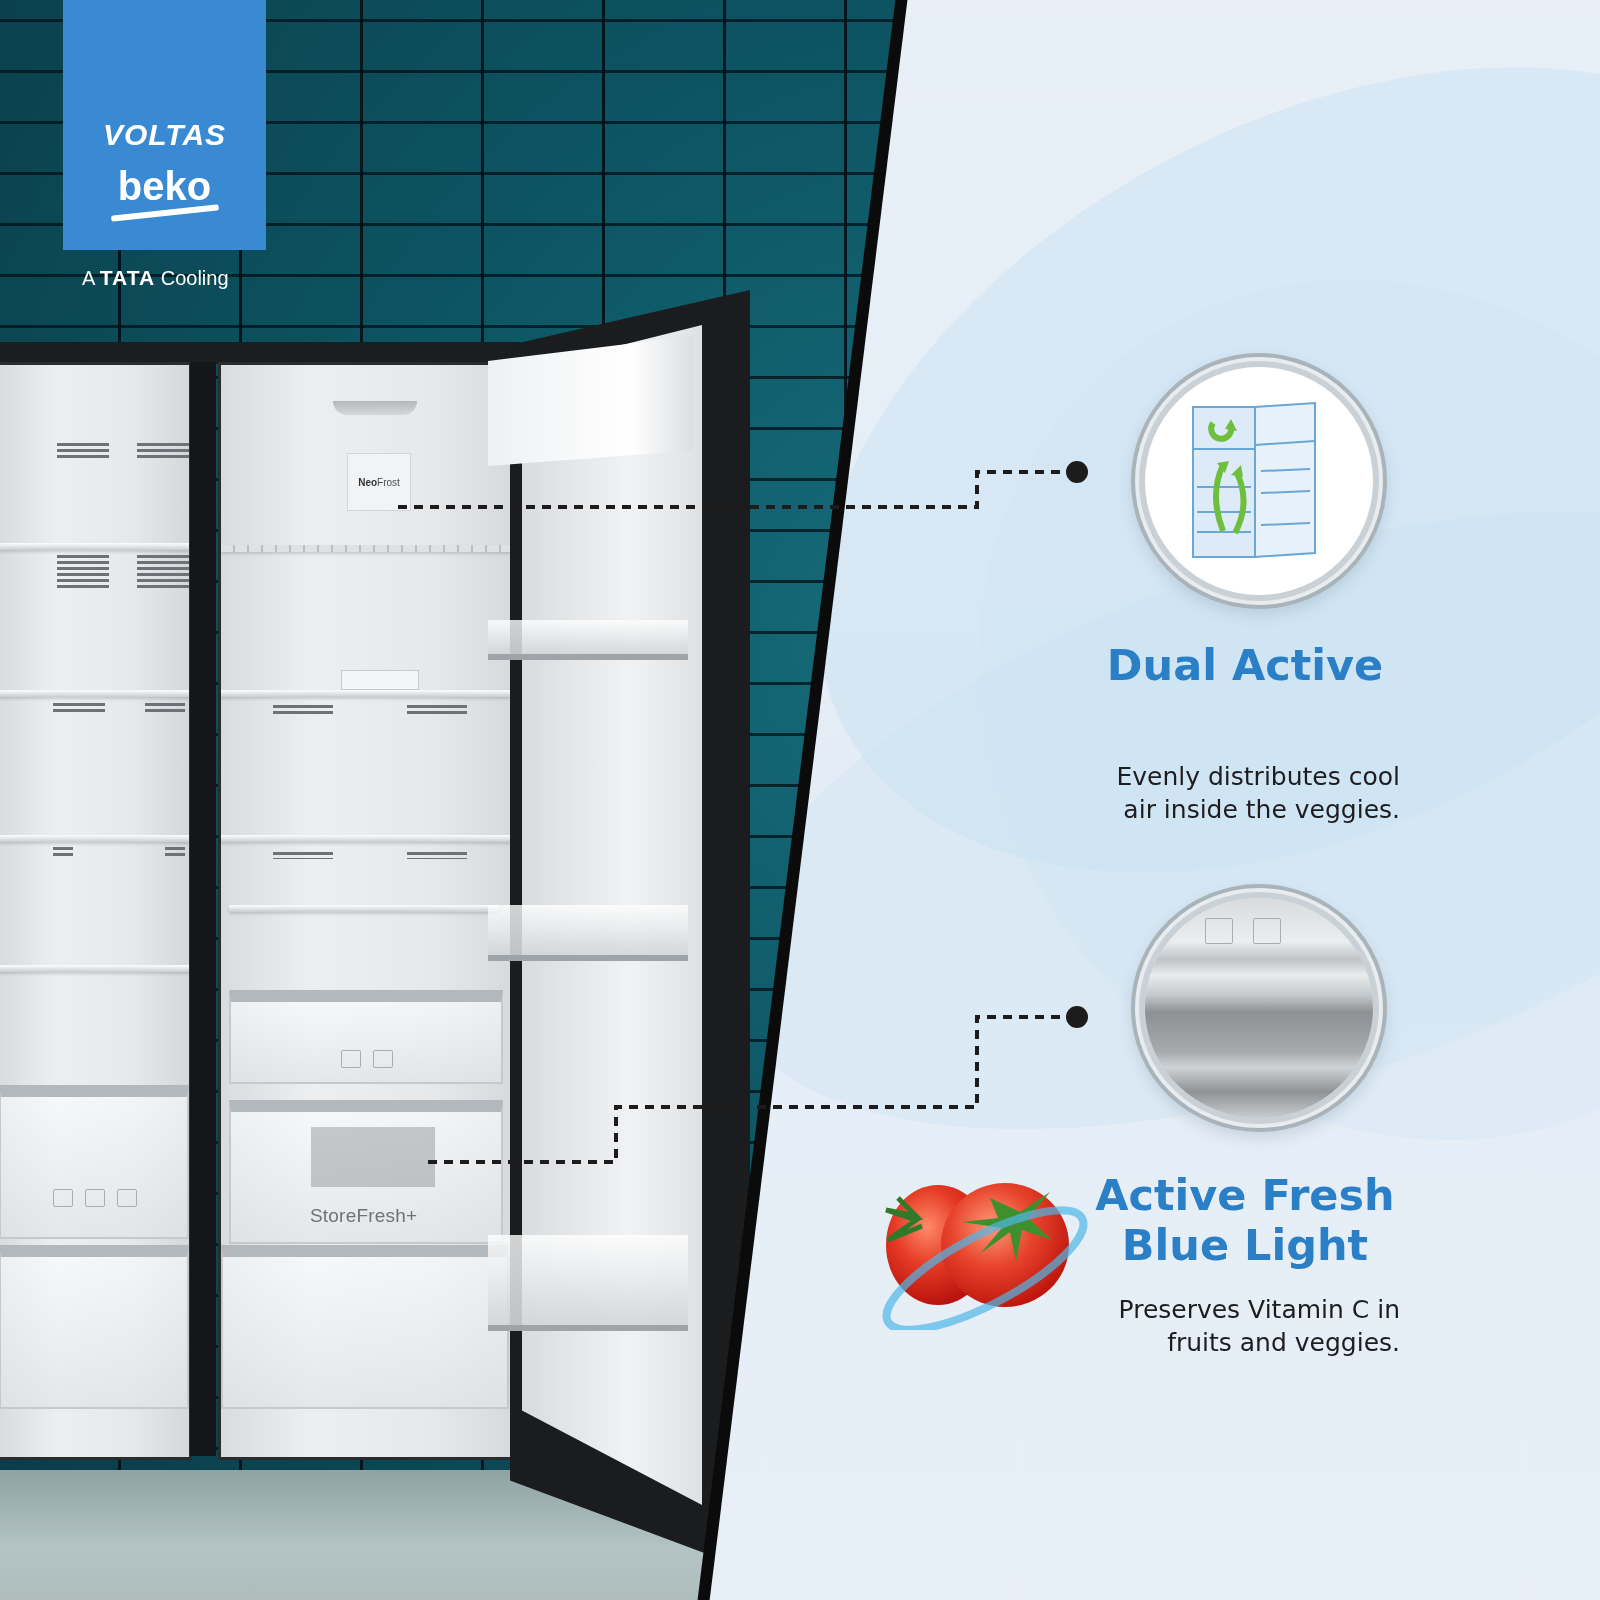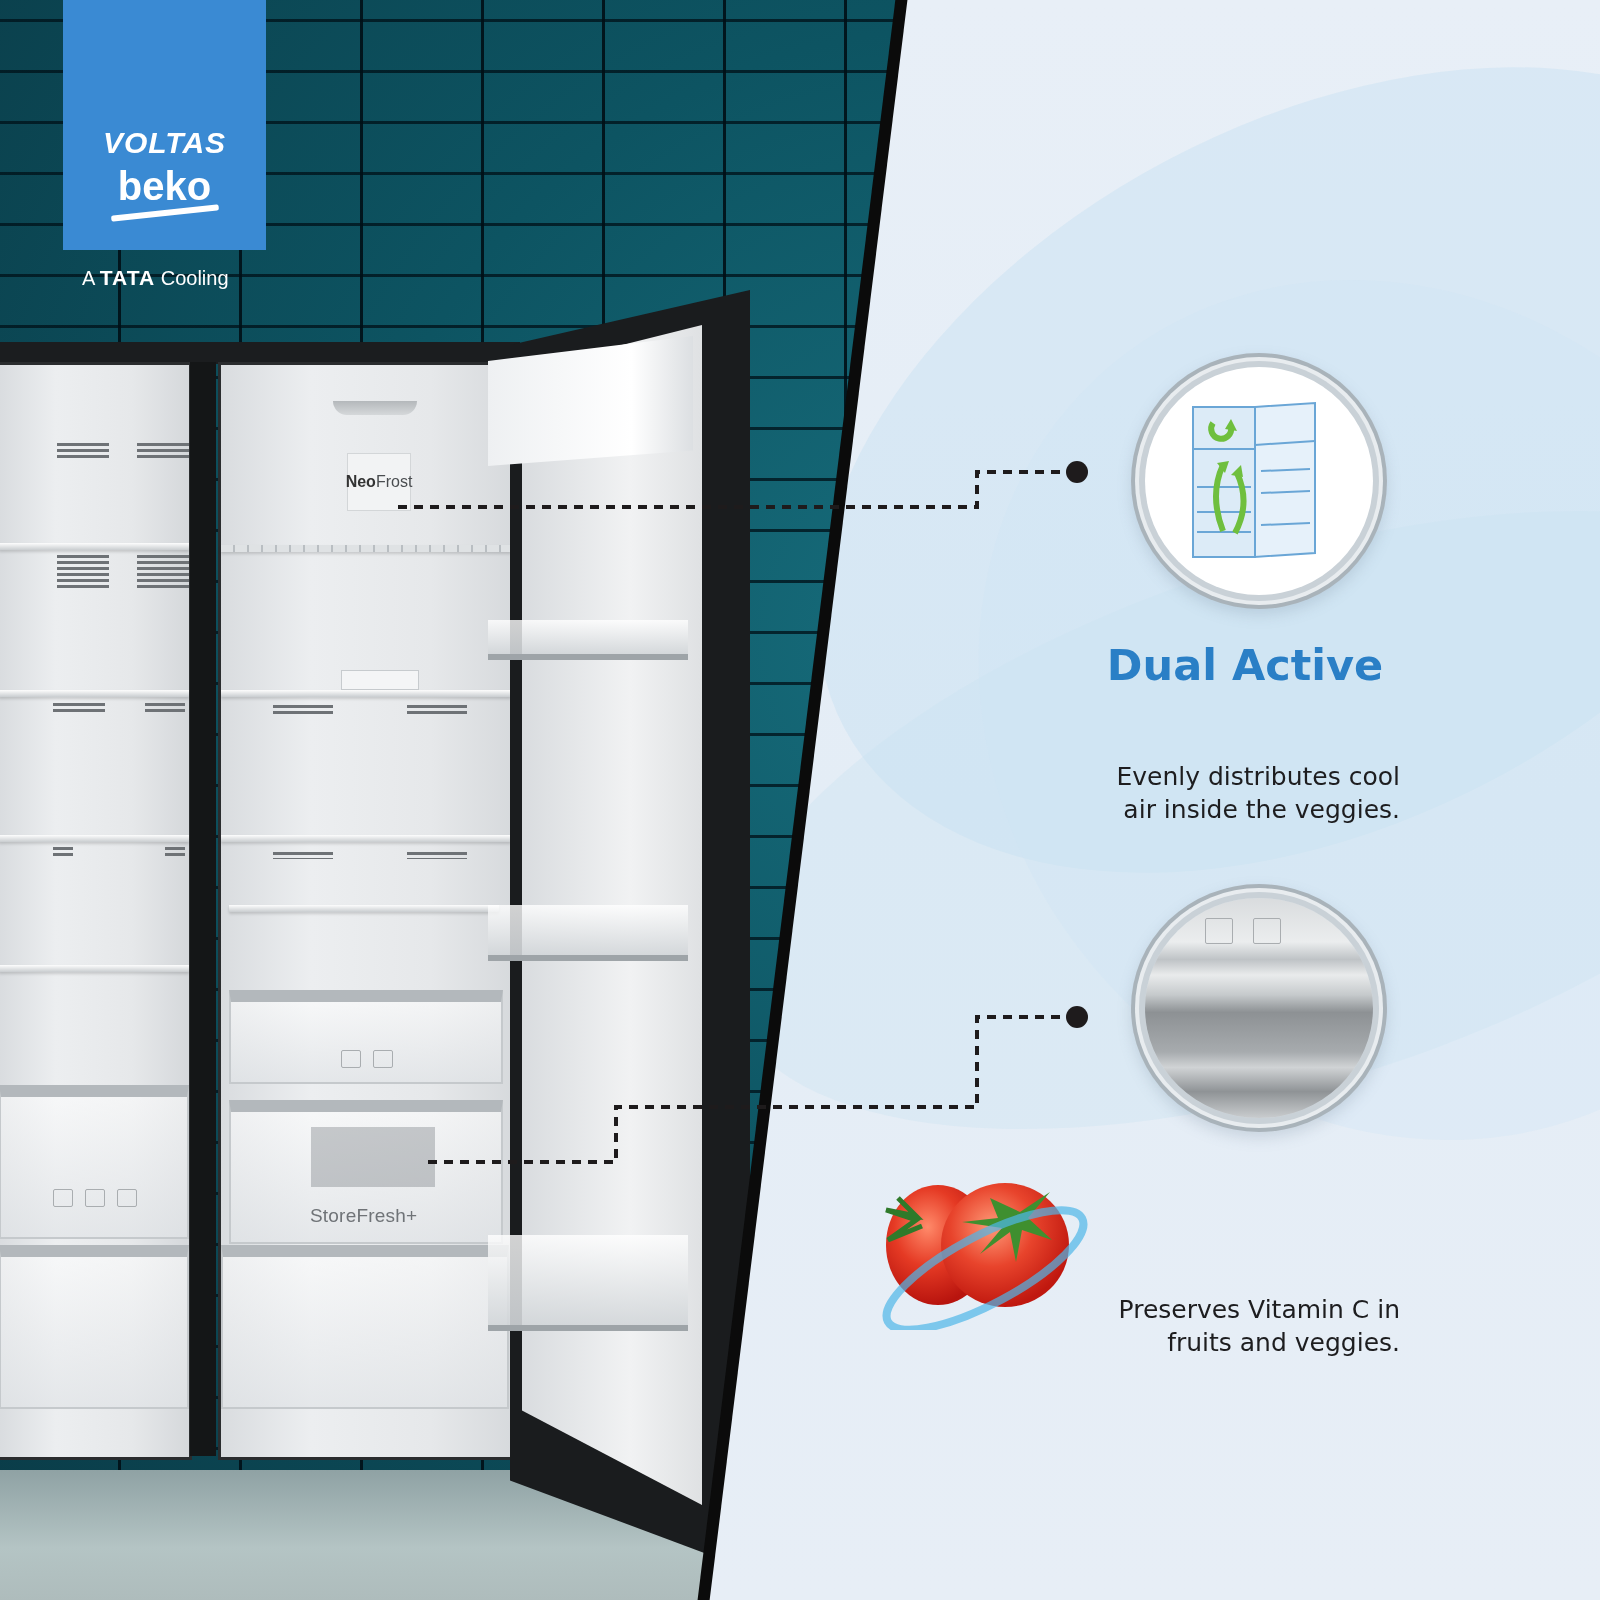--- a/index.html
+++ b/index.html
@@ -23,29 +23,29 @@
   .cab.left{left:-4px;top:362px;width:190px;height:1092px;}
   .cab.mid{left:218px;top:362px;width:300px;height:1092px;}
   .mullion{position:absolute;left:190px;top:362px;width:26px;height:1094px;background:#141617;}
   .shelf{position:absolute;height:7px;background:linear-gradient(180deg,#fdfdfd,#c9cdd0);box-shadow:0 2px 3px rgba(0,0,0,.15);}
   .vent{position:absolute;width:52px;height:16px;background:repeating-linear-gradient(180deg,#6e7276 0 3px,transparent 3px 6px);}
   .drawer{position:absolute;background:linear-gradient(180deg,rgba(255,255,255,.55),rgba(225,228,231,.7));border:2px solid #c5c9cc;border-top:12px solid #b3b8bc;}
   .door{position:absolute;left:510px;top:290px;width:240px;height:1280px;clip-path:polygon(0 55px,100% 0,100% 100%,0 93%);background:#1a1c1e;}
   .door-inner{position:absolute;left:522px;top:325px;width:180px;height:1180px;clip-path:polygon(0 45px,100% 0,100% 100%,0 92%);background:linear-gradient(90deg,#d9dcdf,#f1f2f3 60%,#dfe1e3);}
   .door-bin{position:absolute;height:34px;background:linear-gradient(180deg,rgba(255,255,255,.8),rgba(210,214,217,.9));border-bottom:6px solid #9ea4a8;}
   .top-bin{position:absolute;left:488px;top:336px;width:205px;height:130px;background:linear-gradient(90deg,#eef0f2,#ffffff 70%,#dcdfe2);clip-path:polygon(0 25px,100% 0,100% 88%,0 100%);}
-  .neofrost-label{position:absolute;left:347px;top:453px;width:62px;height:56px;background:#f2f3f4;border:1px solid #d3d6d8;display:flex;align-items:center;justify-content:center;font-size:16px;color:#4a4d50;font-family:"Liberation Sans",sans-serif;}
+  .neofrost-label{position:absolute;left:347px;top:453px;width:62px;height:56px;background:#f2f3f4;border:1px solid #d3d6d8;display:flex;align-items:center;justify-content:center;font-size:10px;color:#4a4d50;font-family:"Liberation Sans",sans-serif;}
   .neofrost-label b{font-weight:bold;color:#333;}
   .light{position:absolute;left:333px;top:401px;width:84px;height:14px;border-radius:0 0 40px 40px;background:linear-gradient(180deg,#b4b8bb,#d5d8da);}
   .storefresh{position:absolute;left:310px;top:1205px;font-size:19px;color:#6f7377;font-family:"Liberation Sans",sans-serif;letter-spacing:.2px;}
   .icon-box{position:absolute;width:18px;height:16px;border:1px solid #a9adb0;border-radius:2px;}
   
   .logo{position:absolute;left:63px;top:0;width:203px;height:250px;background:#3a8ad3;display:flex;flex-direction:column;align-items:center;justify-content:flex-end;padding-bottom:34px;box-sizing:border-box;color:#fff;}
   .logo .voltas{font-family:"Liberation Sans",sans-serif;font-weight:bold;font-style:italic;font-size:30px;letter-spacing:1px;line-height:30px;}
-  .logo .beko{font-family:"Liberation Sans",sans-serif;font-weight:bold;font-size:40px;line-height:40px;margin-top:8px;text-align:right;}
+  .logo .beko{font-family:"Liberation Sans",sans-serif;font-weight:bold;font-size:40px;line-height:40px;margin-top:16px;text-align:right;}
   .logo .swoosh{width:108px;height:6px;background:#fff;transform:rotate(-6deg);margin-top:4px;border-radius:2px;}
   .tata{position:absolute;left:82px;top:266px;color:#fff;font-size:20px;font-family:"Liberation Sans",sans-serif;}
   .tata b{font-weight:900;letter-spacing:1px;font-size:21px;}
   
   .circle{position:absolute;border-radius:50%;box-shadow:0 0 0 6px #c9d1d7,0 0 0 10px #e8ecef,0 0 0 14px #a9b3ba,0 6px 14px 14px rgba(120,140,160,.25);overflow:hidden;}
   .circle1{left:1145px;top:367px;width:228px;height:228px;background:#fff;}
   .circle2{left:1145px;top:898px;width:228px;height:220px;background:linear-gradient(180deg,#d9dcde 0%,#ebedee 20%,#bfc3c6 28%,#e9ebec 35%,#c6cacc 44%,#8d9194 52%,#a7abae 70%,#d0d3d5 77%,#8f9396 88%,#c9ccce 100%);}
   .dot{position:absolute;width:22px;height:22px;border-radius:50%;background:#1e1b1c;}
   .feat-title{position:absolute;text-align:center;color:#2a7fc6;font-weight:bold;font-family:"DejaVu Sans",sans-serif;font-size:43px;line-height:50px;}
   .feat-desc{position:absolute;text-align:right;color:#1d1d1f;font-family:"DejaVu Sans",sans-serif;font-size:25px;line-height:33px;}
@@ -191,18 +191,22 @@
           <stop offset=".5" stop-color="#e8442c"></stop>
           <stop offset="1" stop-color="#c0180f"></stop>
         </radialGradient>
     </defs>
     <ellipse cx="78" cy="85" rx="52" ry="60" fill="url(#tg1)"></ellipse>
     <ellipse cx="145" cy="85" rx="64" ry="62" fill="url(#tg2)"></ellipse>
     <path d="M38 38 l18 18 l-30 -6 l30 10 l-28 20 l34 -14" stroke="#2f7a2a" stroke-width="5" fill="none"></path>
     <path d="M130 38 l8 20 l-36 4 l40 6 l-22 26 l30 -22 l6 30 l6 -32 l30 10 l-24 -22 l22 -26 l-30 20 z" fill="#3f8f2f"></path>
     <ellipse cx="125" cy="110" rx="110" ry="34" fill="none" stroke="#4fb6e8" stroke-width="8" opacity=".7" transform="rotate(-28 125 110)"></ellipse>
   </svg>
+  <div class="feat-title" style="left:1090px;top:1170px;width:310px;">
+    <div>Active Fresh</div>
+    <div>Blue Light</div>
+  </div>
   <div class="feat-desc" style="left:1090px;top:1293px;width:310px;">
     <div>Preserves Vitamin C in</div>
     <div>fruits and veggies.</div>
   </div>
 
 </div>
 
 </body></html>

